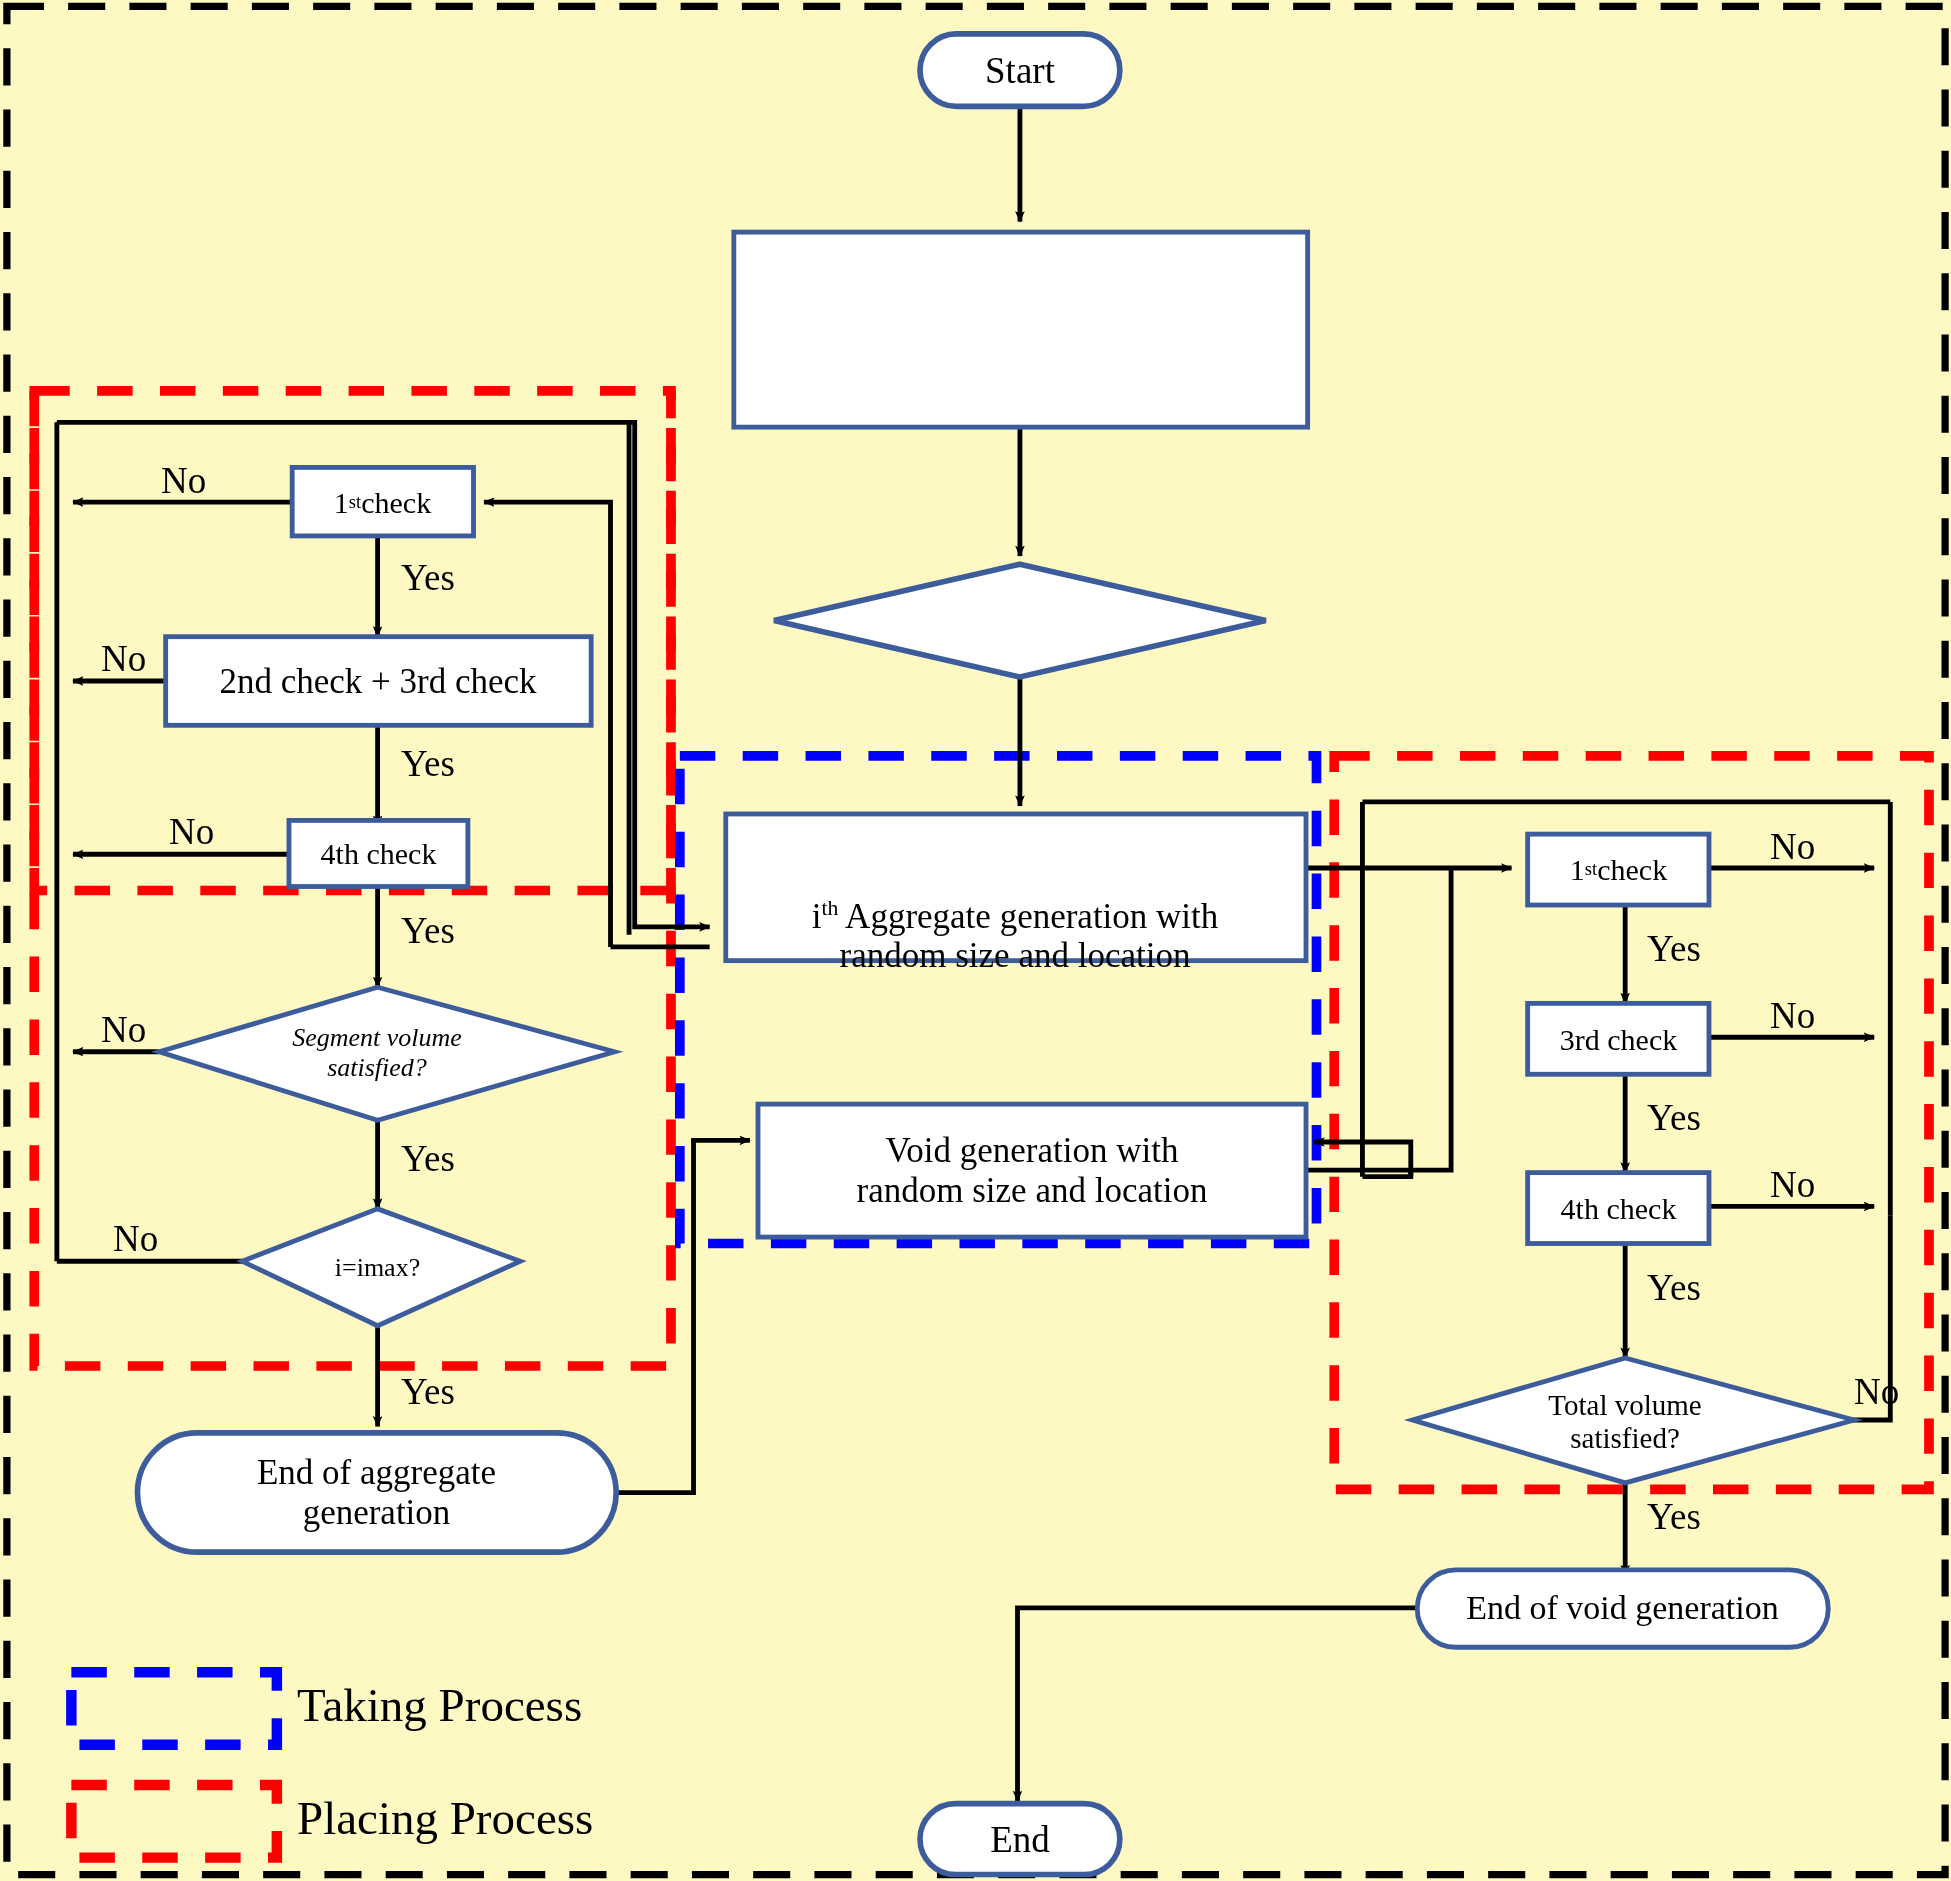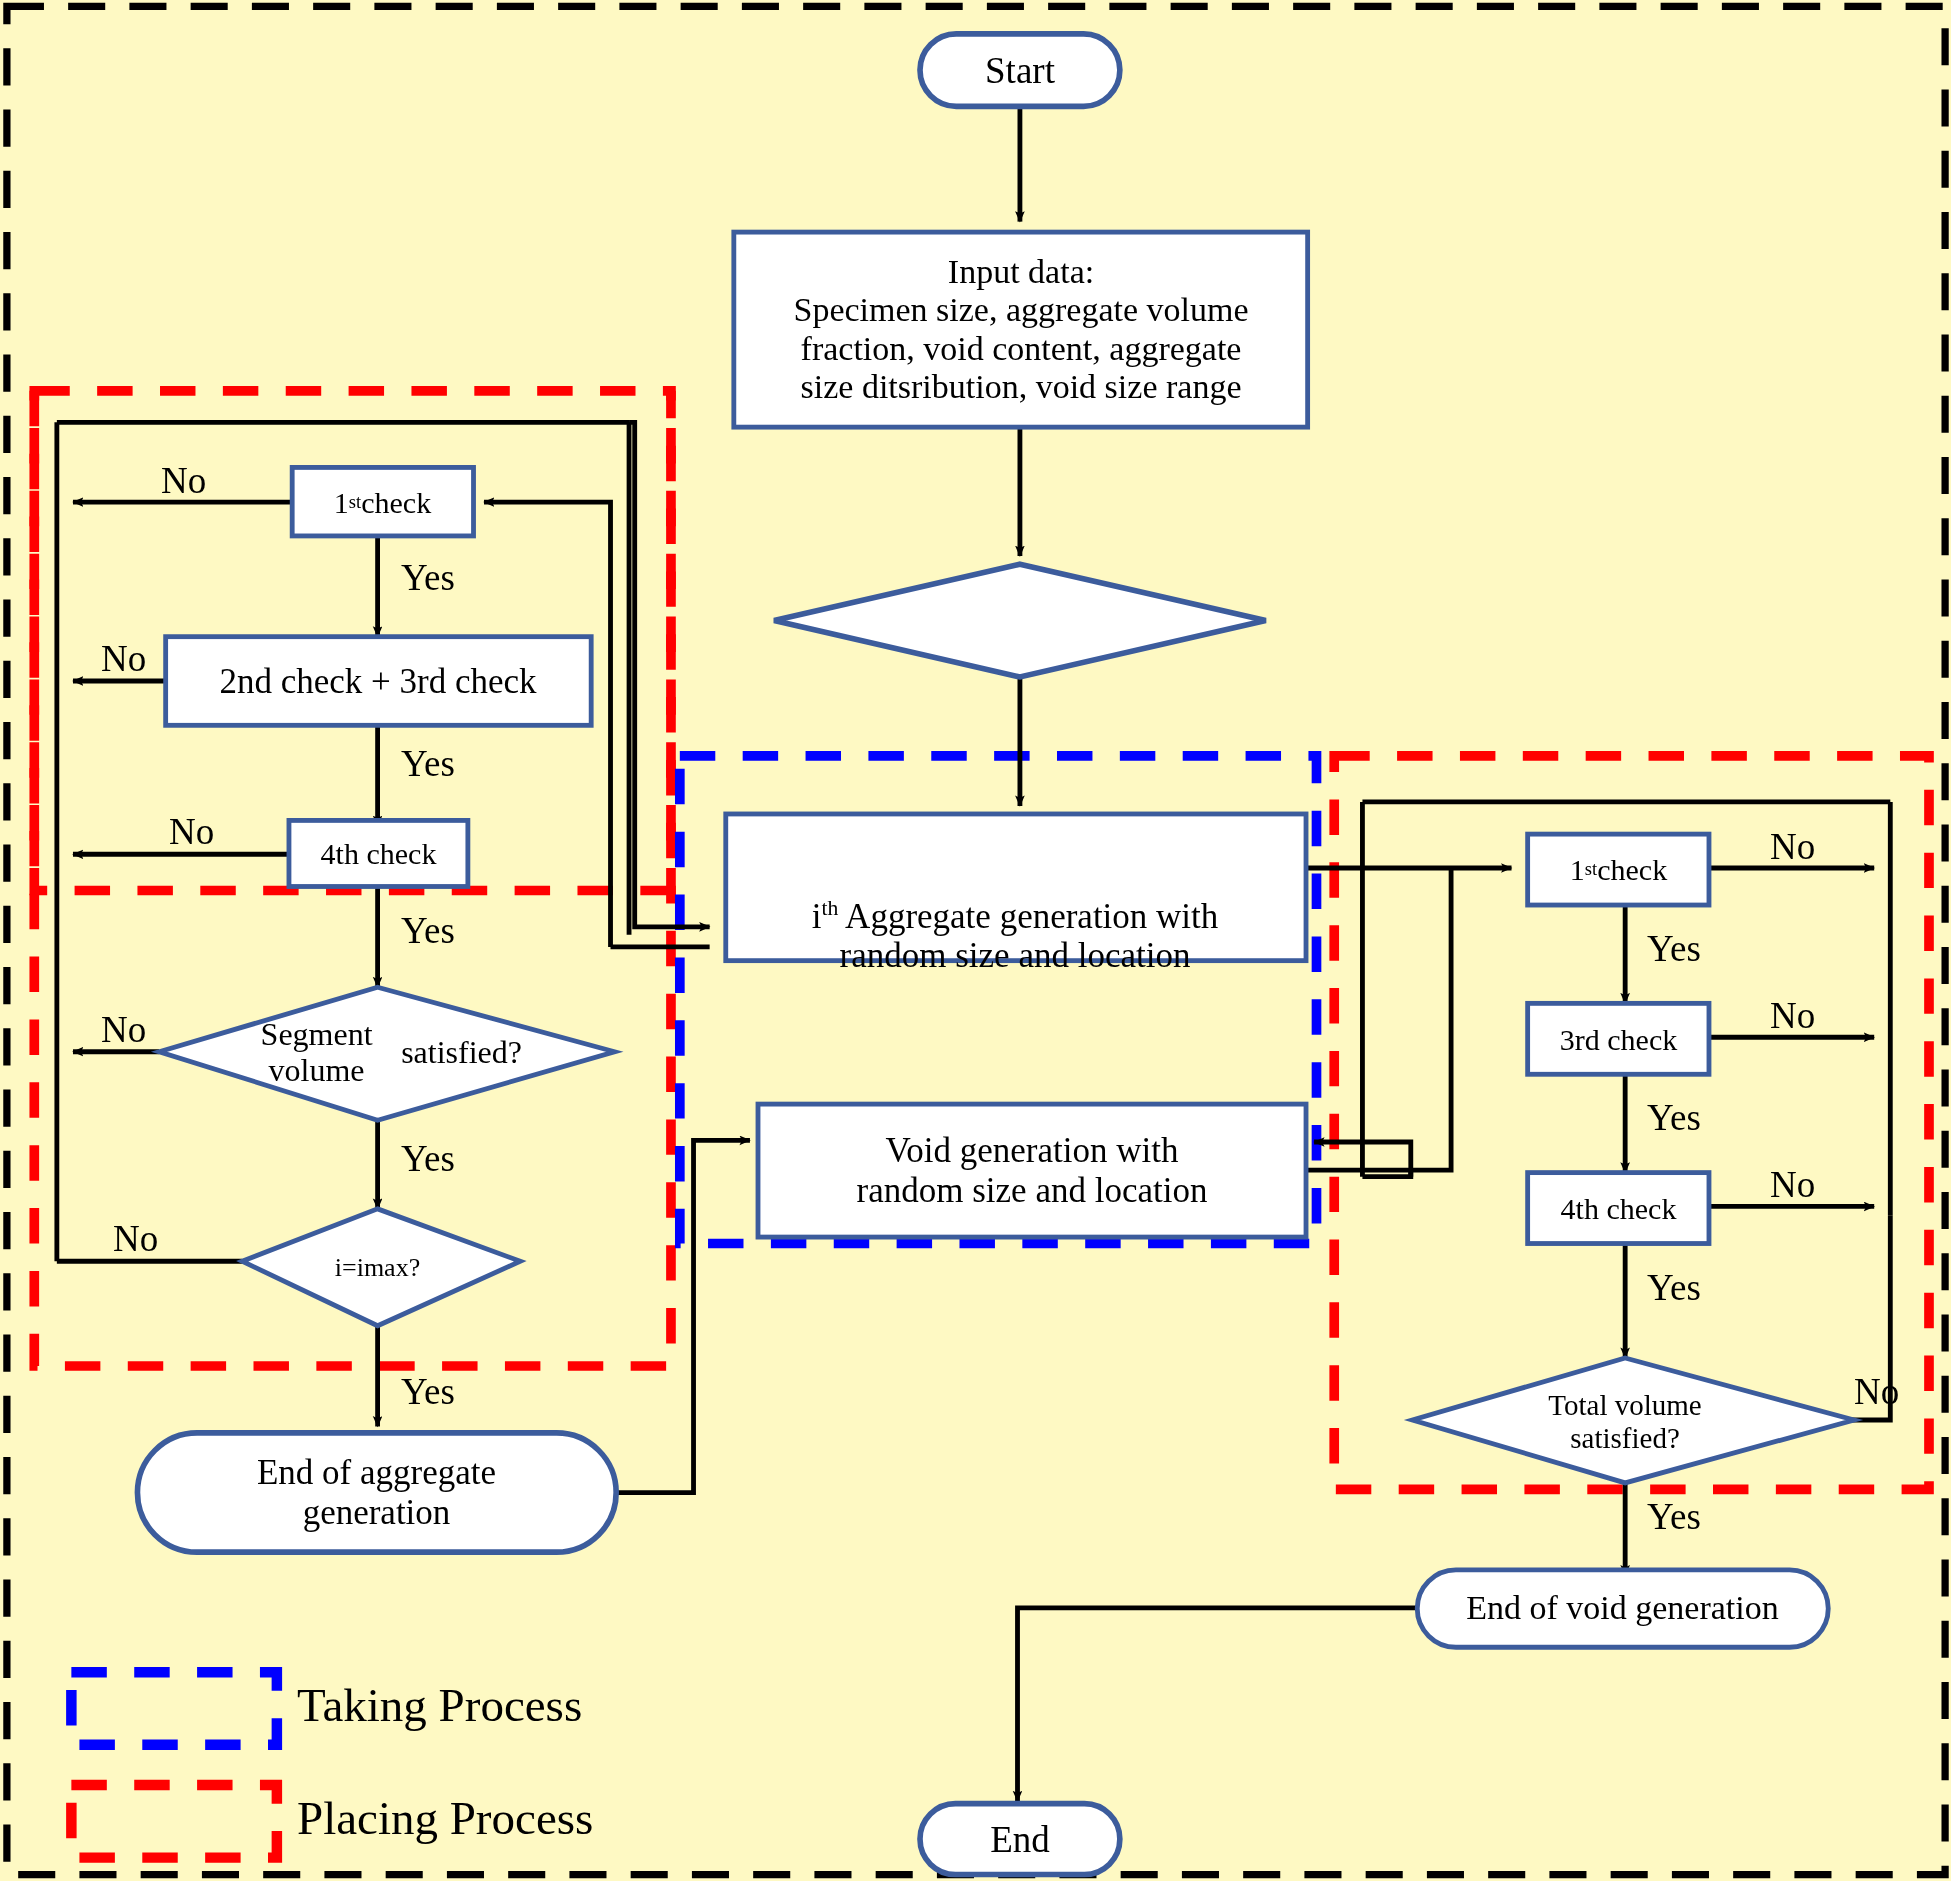--- a/index.html
+++ b/index.html
@@ -117,26 +117,20 @@
     <polygon points="2016,1685 2300,1762 2016,1840 1752,1762" fill="#fff" stroke="#3c5c9c" stroke-width="6"></polygon>
     <rect x="1758" y="1948" width="510" height="96" rx="48" ry="48" fill="#fff" stroke="#3c5c9c" stroke-width="6"></rect>
     <rect x="1141" y="2238" width="248" height="88" rx="44" ry="44" fill="#fff" stroke="#3c5c9c" stroke-width="7"></rect>
 
     <rect x="88" y="2075" width="255" height="90" fill="none" stroke="#0000ff" stroke-width="13" stroke-dasharray="44 34"></rect>
     <rect x="88" y="2215" width="255" height="90" fill="none" stroke="#ff0000" stroke-width="13" stroke-dasharray="44 34"></rect>
   </svg>
 
   <div class="txt" style="left:920px;top:34px;width:200px;height:73px;font-size:37px;">Start</div>
 
-  <div class="txt" style="left:734px;top:232px;width:574px;height:195px;font-size:34px;flex-direction:column;">
-    <span>Input data:</span>
-    <span>Specimen size, aggregate volume</span>
-    <span>fraction, void content, aggregate</span>
-    <span>size ditsribution, void size range</span>
-  </div>
 
 
   <div class="txt" style="left:725px;top:862px;width:580px;height:147px;font-size:35px;flex-direction:column;">
     <span><span>i</span><sup style="font-size:0.62em;">th</sup><span> Aggregate generation with</span></span>
     <span>random size and location</span>
   </div>
 
   <div class="txt" style="left:758px;top:1104px;width:548px;height:133px;font-size:35px;flex-direction:column;">
     <span>Void generation with</span>
     <span>random size and location</span>
@@ -145,21 +139,21 @@
   <div class="txt" style="left:292px;top:468px;width:181px;height:69px;font-size:30px;">
       <span>1</span>
       <sup style="font-size:0.62em;">st</sup>
       <span> check</span>
     </div>
 
   <div class="txt" style="left:165px;top:637px;width:426px;height:89px;font-size:35px;">2nd check + 3rd check</div>
 
   <div class="txt" style="left:289px;top:821px;width:179px;height:66px;font-size:30px;">4th check</div>
 
-  <div class="txt" style="left:232px;top:1000px;width:290px;height:105px;font-size:32px;flex-direction:row;">
+  <div class="txt" style="left:232px;top:1000px;width:290px;height:105px;font-size:26px;flex-direction:column;font-style:italic;">
     <span>Segment volume</span>
     <span>satisfied?</span>
   </div>
 
   <div class="txt" style="left:281px;top:1216px;width:193px;height:103px;font-size:26px;flex-direction:row;">
     <span>i=imax</span>
     <span>?</span>
   </div>
 
   <div class="txt" style="left:137px;top:1433px;width:479px;height:119px;font-size:35px;flex-direction:column;">

